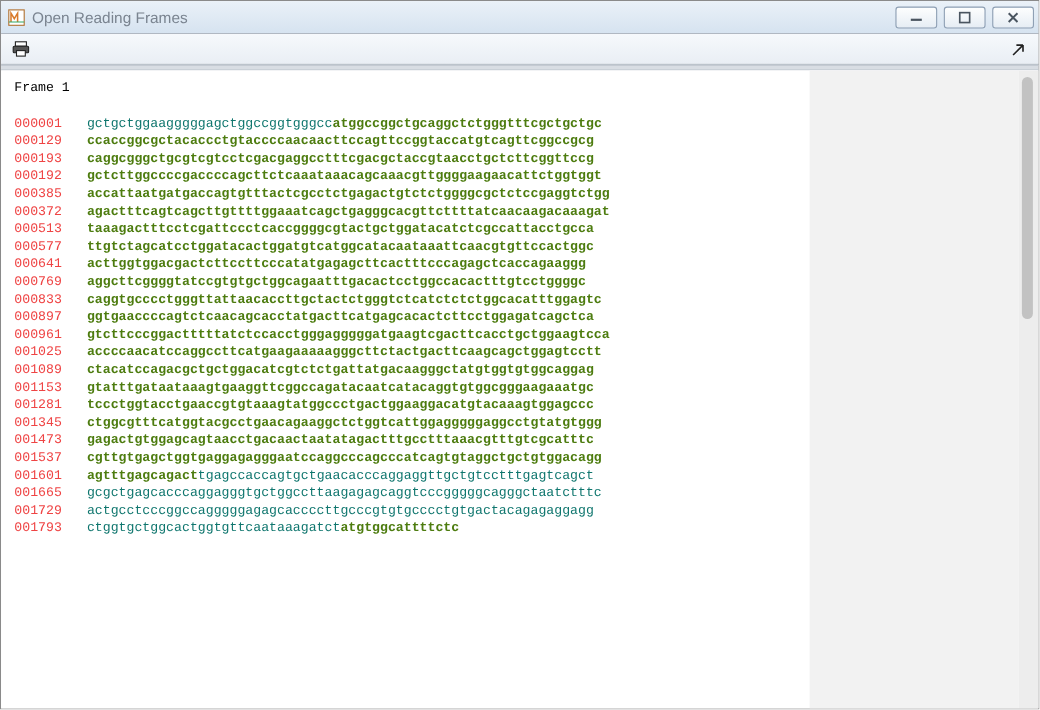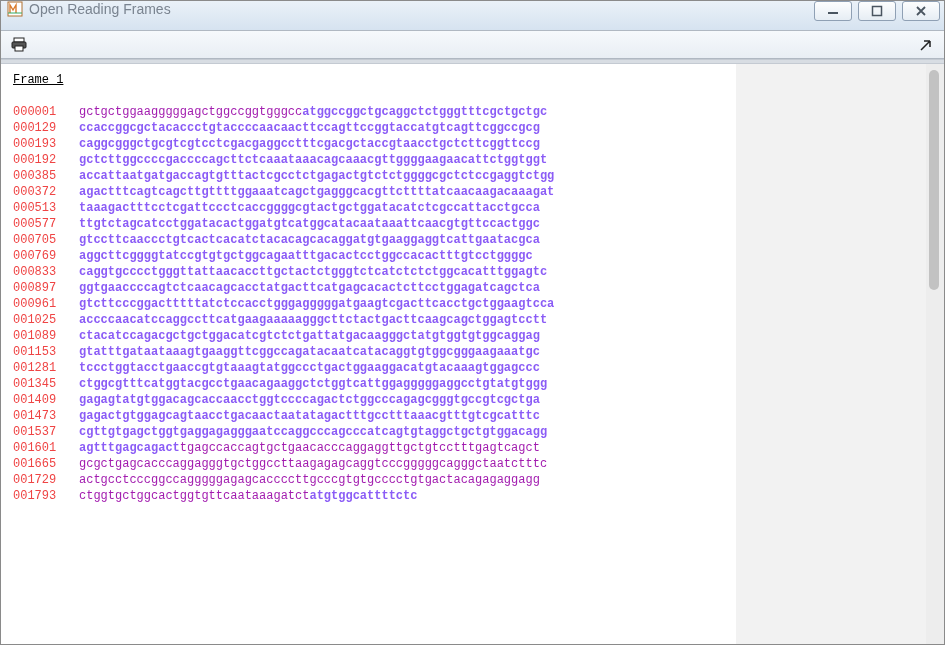--- a/index.html
+++ b/index.html
@@ -1,37 +1,37 @@
 <!DOCTYPE html>
 <html><head>
 <meta charset="utf-8">
 <style>
   * { margin: 0; padding: 0; box-sizing: border-box; }
   body { font-family: Arial, sans-serif; background: #fff; width: 945px; height: 645px; overflow: hidden; }
   .window { width: 945px; height: 645px; border: 1px solid #8a8a8a; display: flex; flex-direction: column; background: #fff; }
-  .titlebar { height: 30px; background: linear-gradient(to bottom, #eaf1f8 0%, #d6e3f0 100%); border-bottom: 1px solid #b0b8c2; display: flex; padding: 0 4px 0 6px; }
+  .titlebar { height: 30px; background: linear-gradient(to bottom, #eaf1f8 0%, #d6e3f0 100%); border-bottom: 1px solid #b0b8c2; display: flex; align-items: center; padding: 0 4px 0 6px; }
   .app-icon { width: 16px; height: 16px; margin-right: 6px; display: inline-flex; align-items: center; justify-content: center; }
   .title-text { color: #7a8490; font-size: 14px; flex: 1; }
   .win-controls { display: flex; gap: 6px; }
   .win-btn { width: 38px; height: 20px; border: 1px solid #8fa0b4; border-radius: 3px; background: linear-gradient(to bottom,#fdfefe,#e6edf4); display: inline-flex; align-items: center; justify-content: center; cursor: pointer; }
   .win-btn svg { display: block; }
   .toolbar { height: 28px; background: linear-gradient(to bottom,#f6f9fc,#e9eef4); border-bottom: 1px solid #b0b8c2; display: flex; align-items: center; padding: 0 8px; justify-content: space-between; }
   .tb-left, .tb-right { display: flex; align-items: center; gap: 8px; }
   .tb-btn { width: 20px; height: 20px; display: inline-flex; align-items: center; justify-content: center; cursor: pointer; }
   .separator { height: 5px; background: #d8dde3; border-top: 1px solid #c4cad2; border-bottom: 1px solid #c4cad2; }
   .content-wrapper { flex: 1; display: flex; overflow: hidden; background: #fff; }
   .content { flex: 1; overflow-y: auto; padding: 8px 0 8px 12px; font-family: "Courier New", monospace; font-size: 12px; line-height: 16px; color: #000; }
   .margin-col { width: 190px; min-width: 190px; background: #f2f2f2; }
   .scrollbar-col { width: 18px; min-width: 18px; background: #ededed; position: relative; }
   .scroll-thumb { position: absolute; top: 6px; left: 3px; width: 10px; height: 220px; background: #c2c2c2; border-radius: 5px; }
-  .frame-header { margin-bottom: 16px; text-decoration: underline; }
+  .frame-header { margin-bottom: 16px; }
   .seq-line { white-space: pre; }
   .pos { color: #ef4444; display: inline-block; width: 66px; }
-  .seq-black { color: #a21caf; margin-top: 10px; }
-  .seq-blue { color: #8b5cf6; font-weight: bold; }
+  .seq-black { color: #0f766e; margin-top: 10px; }
+  .seq-blue { color: #4d7c0f; font-weight: bold; }
 </style>
 </head>
 <body>
 
 <div class="window">
 
   <div class="titlebar">
     <span class="app-icon">
       <svg width="16" height="16" viewBox="0 0 16 16">
         <rect x="1" y="1" width="14" height="14" fill="#fff" stroke="#b07030" stroke-width="1"></rect>
@@ -85,31 +85,30 @@
 
     <div class="frame-header">Frame 1</div>
         <div class="seq-line"><span class="pos">000001</span><span class="seq-black">gctgctggaagggggagctggccggtgggcc</span><span class="seq-blue">atggccggctgcaggctctgggtttcgctgctgc</span></div>
         <div class="seq-line"><span class="pos">000129</span><span class="seq-blue">ccaccggcgctacaccctgtaccccaacaacttccagttccggtaccatgtcagttcggccgcg</span></div>
         <div class="seq-line"><span class="pos">000193</span><span class="seq-blue">caggcgggctgcgtcgtcctcgacgaggcctttcgacgctaccgtaacctgctcttcggttccg</span></div>
         <div class="seq-line"><span class="pos">000192</span><span class="seq-blue">gctcttggccccgaccccagcttctcaaataaacagcaaacgttggggaagaacattctggtggt</span></div>
         <div class="seq-line"><span class="pos">000385</span><span class="seq-blue">accattaatgatgaccagtgtttactcgcctctgagactgtctctggggcgctctccgaggtctgg</span></div>
         <div class="seq-line"><span class="pos">000372</span><span class="seq-blue">agactttcagtcagcttgttttggaaatcagctgagggcacgttcttttatcaacaagacaaagat</span></div>
         <div class="seq-line"><span class="pos">000513</span><span class="seq-blue">taaagactttcctcgattccctcaccggggcgtactgctggatacatctcgccattacctgcca</span></div>
         <div class="seq-line"><span class="pos">000577</span><span class="seq-blue">ttgtctagcatcctggatacactggatgtcatggcatacaataaattcaacgtgttccactggc</span></div>
-        <div class="seq-line"><span class="pos">000705</span><span class="seq-blue">gtccttcaaccctgtcactcacatctacacagcacaggatgtgaaggaggtcattgaatacgca</span></div>
+        <div class="seq-line"><span class="pos">000641</span><span class="seq-blue">acttggtggacgactcttccttcccatatgagagcttcactttcccagagctcaccagaaggg</span></div>
         <div class="seq-line"><span class="pos">000769</span><span class="seq-blue">aggcttcggggtatccgtgtgctggcagaatttgacactcctggccacactttgtcctggggc</span></div>
         <div class="seq-line"><span class="pos">000833</span><span class="seq-blue">caggtgcccctgggttattaacaccttgctactctgggtctcatctctctggcacatttggagtc</span></div>
         <div class="seq-line"><span class="pos">000897</span><span class="seq-blue">ggtgaaccccagtctcaacagcacctatgacttcatgagcacactcttcctggagatcagctca</span></div>
         <div class="seq-line"><span class="pos">000961</span><span class="seq-blue">gtcttcccggactttttatctccacctgggagggggatgaagtcgacttcacctgctggaagtcca</span></div>
         <div class="seq-line"><span class="pos">001025</span><span class="seq-blue">accccaacatccaggccttcatgaagaaaaagggcttctactgacttcaagcagctggagtcctt</span></div>
         <div class="seq-line"><span class="pos">001089</span><span class="seq-blue">ctacatccagacgctgctggacatcgtctctgattatgacaagggctatgtggtgtggcaggag</span></div>
         <div class="seq-line"><span class="pos">001153</span><span class="seq-blue">gtatttgataataaagtgaaggttcggccagatacaatcatacaggtgtggcgggaagaaatgc</span></div>
         <div class="seq-line"><span class="pos">001281</span><span class="seq-blue">tccctggtacctgaaccgtgtaaagtatggccctgactggaaggacatgtacaaagtggagccc</span></div>
         <div class="seq-line"><span class="pos">001345</span><span class="seq-blue">ctggcgtttcatggtacgcctgaacagaaggctctggtcattggagggggaggcctgtatgtggg</span></div>
-        <div class="seq-line"><span class="pos">001409</span><span class="seq-blue">gagagtatgtggacagcaccaacctggtccccagactctggcccagagcgggtgccgtcgctga</span></div>
         <div class="seq-line"><span class="pos">001473</span><span class="seq-blue">gagactgtggagcagtaacctgacaactaatatagactttgcctttaaacgtttgtcgcatttc</span></div>
         <div class="seq-line"><span class="pos">001537</span><span class="seq-blue">cgttgtgagctggtgaggagagggaatccaggcccagcccatcagtgtaggctgctgtggacagg</span></div>
         <div class="seq-line"><span class="pos">001601</span><span class="seq-blue">agtttgagcagact</span><span class="seq-black">tgagccaccagtgctgaacacccaggaggttgctgtcctttgagtcagct</span></div>
         <div class="seq-line"><span class="pos">001665</span><span class="seq-black">gcgctgagcacccaggagggtgctggccttaagagagcaggtcccgggggcagggctaatctttc</span></div>
         <div class="seq-line"><span class="pos">001729</span><span class="seq-black">actgcctcccggccagggggagagcaccccttgcccgtgtgcccctgtgactacagagaggagg</span></div>
         <div class="seq-line"><span class="pos">001793</span><span class="seq-black">ctggtgctggcactggtgttcaataaagatct</span><span class="seq-blue">atgtggcattttctc</span></div>
       </div>
     <div class="margin-col"></div>
     <div class="scrollbar-col">
       <div class="scroll-thumb"></div>

